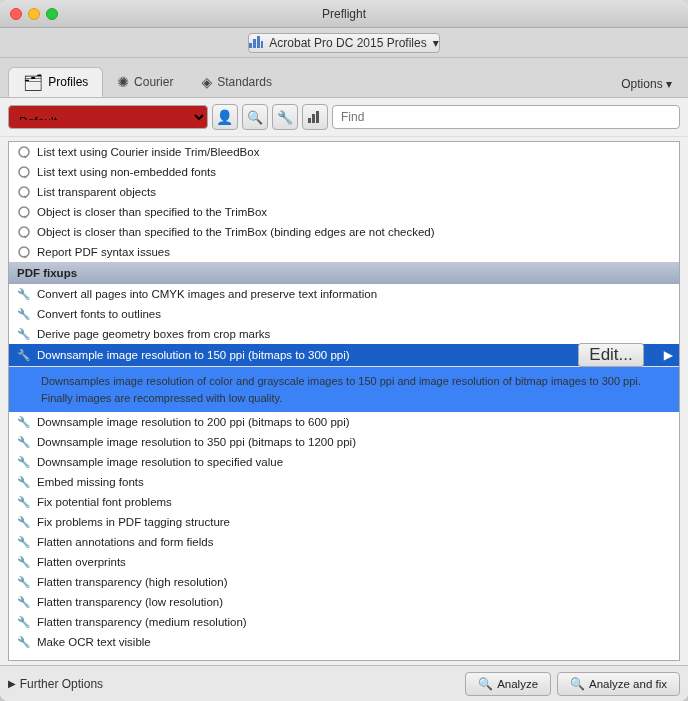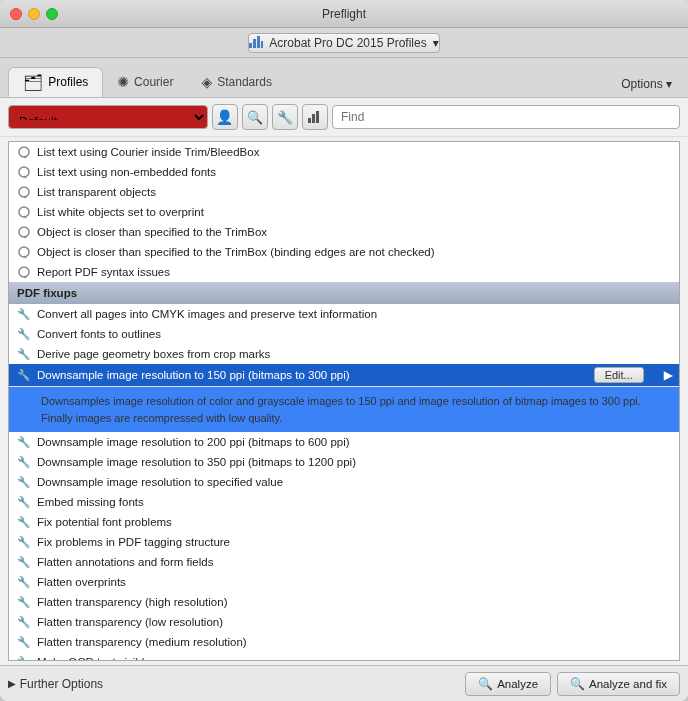--- a/index.html
+++ b/index.html
@@ -237,21 +237,21 @@
       padding: 6px 10px 6px 32px;
       font-size: 11px;
       color: #333;
       line-height: 1.5;
       border-top: 1px solid #e0e0e0;
     }
 
     .edit-btn {
       margin-left: auto;
       padding: 1px 10px;
-      font-size: 11px;
+      font-size: 17px;
       background: linear-gradient(to bottom, #f5f5f5, #ddd);
       border: 1px solid #aaa;
       border-radius: 3px;
       cursor: pointer;
       color: #333;
     }
 
     
     .bottom-bar {
       height: 36px;
@@ -387,29 +387,20 @@
         </span>
         <span>List transparent objects</span>
       </div>
       <div class="list-item">
         <span class="item-icon" style="color:#888;">
           <svg width="13" height="13" viewBox="0 0 13 13">
               <circle cx="6" cy="6" r="5" fill="none" stroke="#888" stroke-width="1.5"></circle>
               <line x1="6" y1="10" x2="8" y2="12" stroke="#888" stroke-width="1.5"></line>
             </svg>
         </span>
-        <span>List white objects set to overprint</span>
-      </div>
-      <div class="list-item">
-        <span class="item-icon" style="color:#888;">
-          <svg width="13" height="13" viewBox="0 0 13 13">
-              <circle cx="6" cy="6" r="5" fill="none" stroke="#888" stroke-width="1.5"></circle>
-              <line x1="6" y1="10" x2="8" y2="12" stroke="#888" stroke-width="1.5"></line>
-            </svg>
-        </span>
         <span>Object is closer than specified to the TrimBox</span>
       </div>
       <div class="list-item">
         <span class="item-icon" style="color:#888;">
           <svg width="13" height="13" viewBox="0 0 13 13">
               <circle cx="6" cy="6" r="5" fill="none" stroke="#888" stroke-width="1.5"></circle>
               <line x1="6" y1="10" x2="8" y2="12" stroke="#888" stroke-width="1.5"></line>
             </svg>
         </span>
         <span>Object is closer than specified to the TrimBox (binding edges are not checked)</span>

